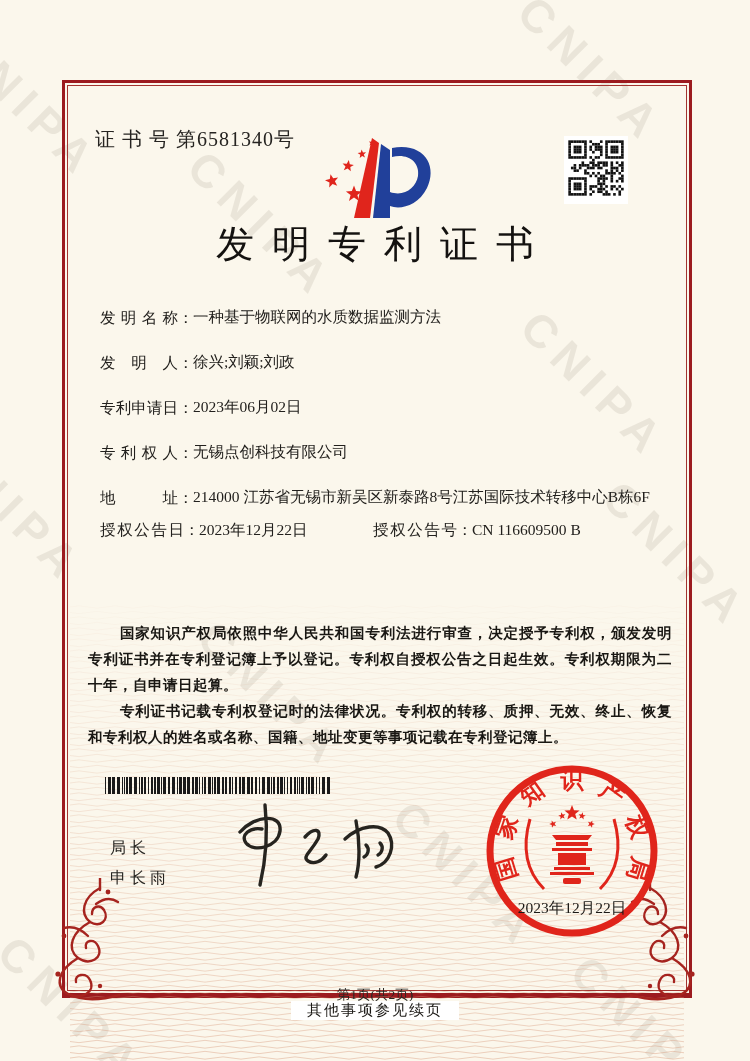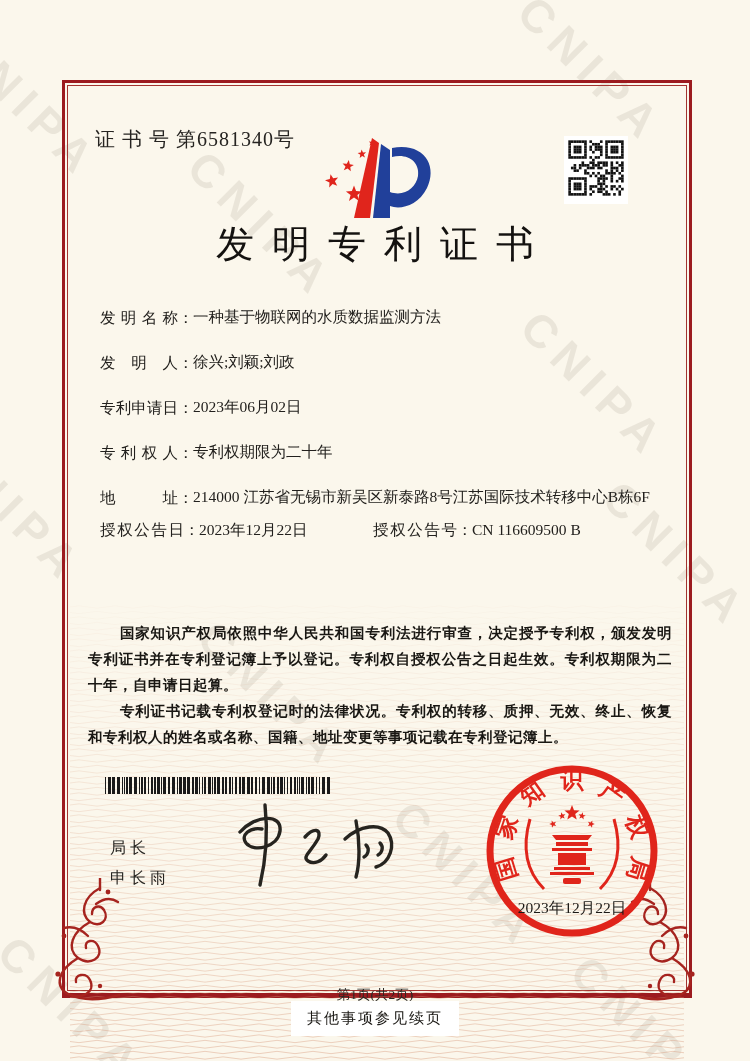--- a/index.html
+++ b/index.html
@@ -38,21 +38,21 @@
   
   .sig-title{position:absolute;left:110px;top:838px;font-family:"Liberation Sans","DejaVu Sans",sans-serif;
              font-size:16px;letter-spacing:4px;color:#25231f;}
   .sig-name{position:absolute;left:110px;top:868px;font-family:"Liberation Sans","DejaVu Sans",sans-serif;
             font-size:16px;letter-spacing:4px;color:#25231f;}
   .sig-svg{position:absolute;left:210px;top:797px;}
   .seal-svg{position:absolute;left:482px;top:761px;}
   
   .page-info{position:absolute;left:0;top:966px;width:100%;text-align:center;font-size:13.5px;color:#2a2723;margin-top:20px;}
   .note-box{position:absolute;left:50%;top:1001px;transform:translateX(-50%);background:#ffffff;
-            padding:8px 16px;font-size:15px;letter-spacing:2px;color:#191713;white-space:nowrap;}
+            padding:0 16px;font-size:15px;letter-spacing:2px;color:#191713;white-space:nowrap;}
   .waves-svg{position:absolute;left:5px;top:520px;pointer-events:none;}
   .orn{position:absolute;top:878px;}
   .orn-l{left:30px;}
   .orn-r{left:630px;transform:scaleX(-1);}
 </style>
 </head>
 <body>
 
 <div class="page">
 
@@ -437,21 +437,21 @@
     <div class="f-row">
       <span class="f-label">发明名称</span><span class="f-colon">：</span><span class="f-value">一种基于物联网的水质数据监测方法</span>
     </div>
     <div class="f-row">
       <span class="f-label">发明人</span><span class="f-colon">：</span><span class="f-value">徐兴;刘颖;刘政</span>
     </div>
     <div class="f-row">
       <span class="f-label">专利申请日</span><span class="f-colon">：</span><span class="f-value">2023年06月02日</span>
     </div>
     <div class="f-row">
-      <span class="f-label">专利权人</span><span class="f-colon">：</span><span class="f-value">专利权期限为二十年</span>
+      <span class="f-label">专利权人</span><span class="f-colon">：</span><span class="f-value">无锡点创科技有限公司</span>
     </div>
     <div class="f-row addr">
       <span class="f-label">地址</span><span class="f-colon">：</span><span class="f-value">214000 江苏省无锡市新吴区新泰路8号江苏国际技术转移中心B栋6F</span>
     </div>
     <div class="grant-row">
       <span>
         <span class="g-label">授权公告日</span><span class="f-colon">：</span><span>2023年12月22日</span>
       </span>
       <span class="grant-right">
         <span class="g-label">授权公告号</span><span class="f-colon">：</span><span>CN 116609500 B</span>

